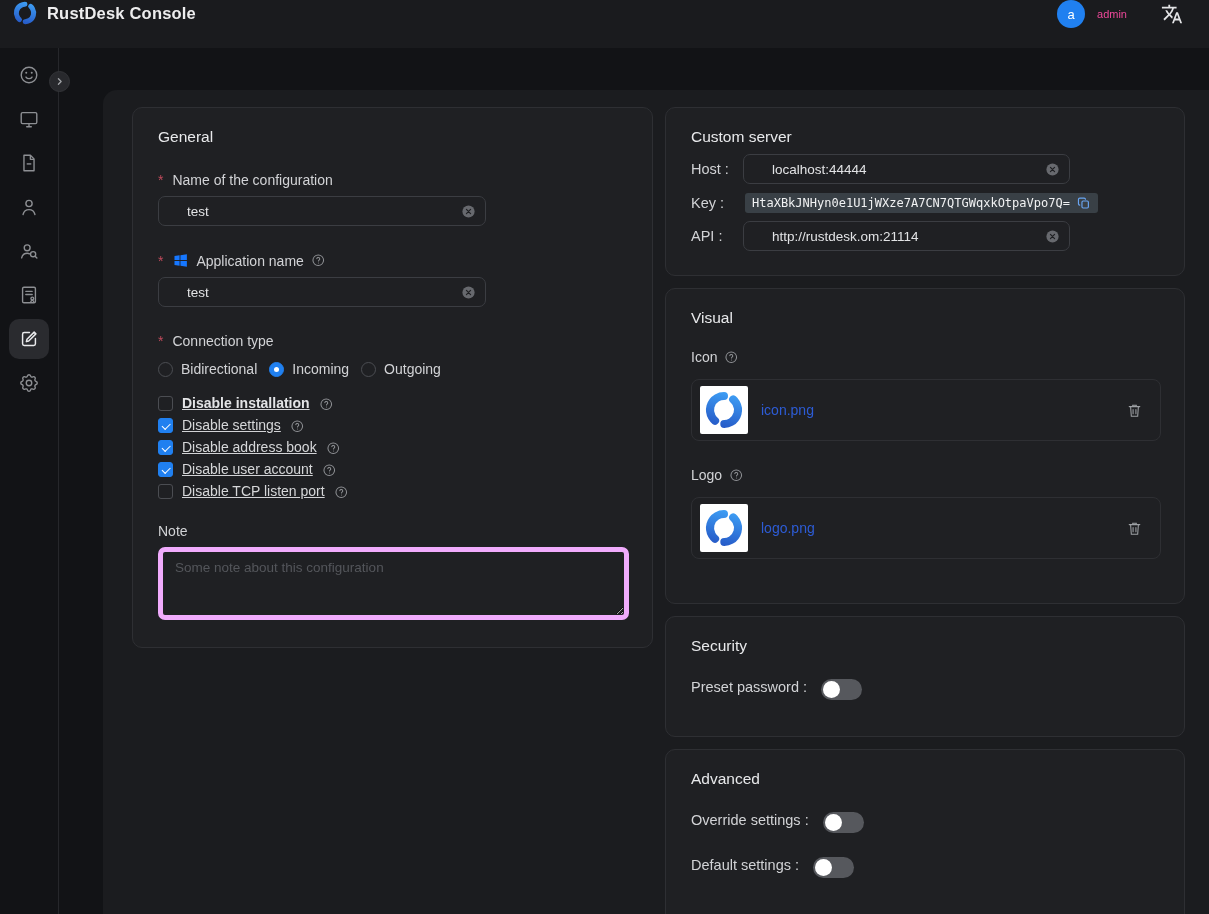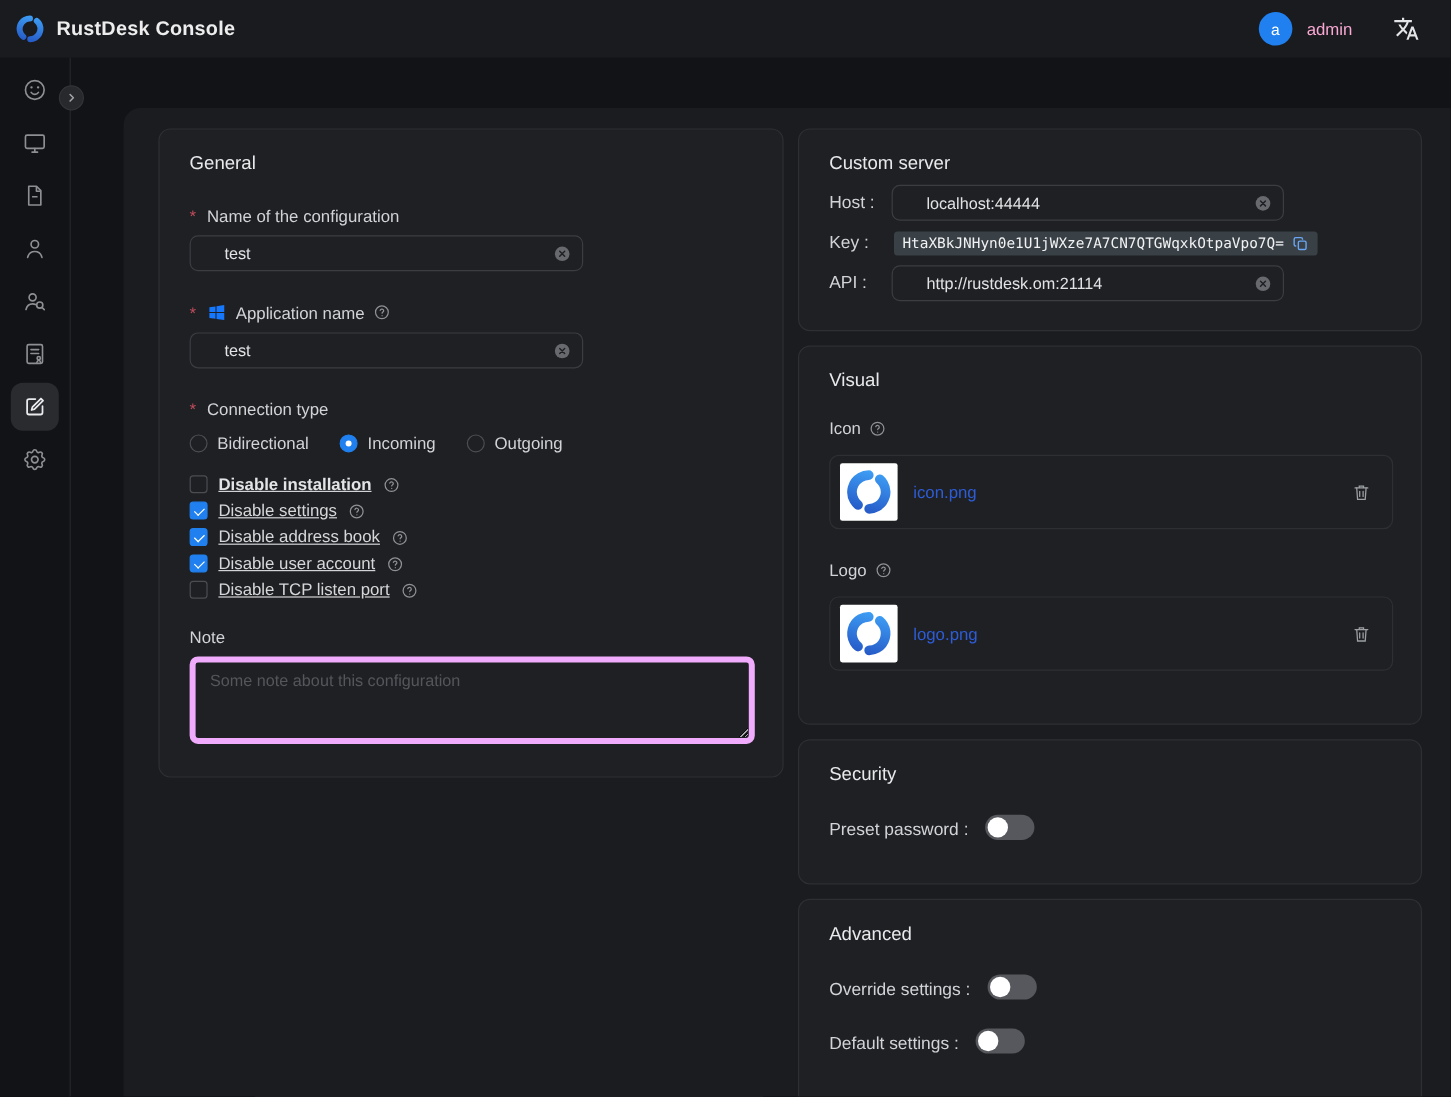--- a/index.html
+++ b/index.html
@@ -5,33 +5,33 @@
   html,body{margin:0;padding:0;background:#0e0f11;}
   *{box-sizing:border-box;}
   .app{
     position:relative;width:1209px;height:914px;overflow:hidden;
     background:#121316;
     font-family:"Liberation Sans","DejaVu Sans",sans-serif;
     color:#d2d3d6;font-size:14px;
   }
   
   .header{
-    height:48px;background:#1a1b1e;display:flex;align-items:center;
+    height:48px;background:#1a1b1e;display:flex;align-items:flex-start;
     justify-content:space-between;padding:0 26px 0 12px;
   }
   .brand{display:flex;align-items:center;gap:9px;}
   .brand svg{width:26px;height:26px;}
   .brand-title{font-size:16.5px;font-weight:700;color:#ededee;letter-spacing:.2px;}
   .header-right{display:flex;align-items:center;gap:34px;}
   .usermenu{display:flex;align-items:center;gap:12px;cursor:pointer;}
   .avatar{
     width:28px;height:28px;border-radius:50%;background:#2080f0;color:#fff;
     display:flex;align-items:center;justify-content:center;font-size:13px;
   }
-  .username{color:#f9a8d4;font-size:14px;}
+  .username{color:#ec4899;font-size:11px;}
   .translate-btn{width:22px;height:22px;color:#e3e4e6;cursor:pointer;}
   .translate-btn svg{width:22px;height:22px;}
   
   .shell{display:flex;height:866px;position:relative;}
   .sidebar{
     width:59px;flex:none;border-right:1px solid #26272b;
     padding-top:7px;display:flex;flex-direction:column;align-items:center;gap:4px;
   }
   .nav-item{
     width:40px;height:40px;border-radius:10px;display:flex;align-items:center;
@@ -70,21 +70,21 @@
     border:1px solid #3b3d42;border-radius:7px;background:#1f2023;
     display:flex;align-items:center;padding:0 30px 0 28px;
   }
   .input-wrap input{
     flex:1;background:transparent;border:none;outline:none;color:#e2e3e5;
     font-size:13.5px;font-family:inherit;padding:0;min-width:0;
   }
   .clear-btn{position:absolute;right:9px;width:15px;height:15px;cursor:pointer;display:flex;}
   .clear-btn svg{width:15px;height:15px;}
   input::placeholder,textarea::placeholder{color:#54565b;}
-  .radio-row{margin-top:12px;display:flex;align-items:flex-end;gap:26px;}
+  .radio-row{margin-top:12px;display:flex;align-items:flex-end;gap:12px;}
   .radio-item{display:flex;align-items:center;gap:8px;cursor:pointer;}
   .radio{width:15px;height:15px;border-radius:50%;border:1px solid #4b4d52;position:relative;flex:none;}
   .radio.checked{border-color:#2080f0;background:#2080f0;}
   .radio.checked::after{
     content:"";position:absolute;left:50%;top:50%;width:5px;height:5px;margin:-2.5px 0 0 -2.5px;
     border-radius:50%;background:#fff;
   }
   .section-label{margin-top:32px;font-size:14px;color:#d2d3d6;line-height:16px;}
   .checkgroup{margin-top:12px;}
   .checkrow{display:flex;align-items:flex-end;gap:9px;height:22px;cursor:pointer;text-decoration:underline;}
@@ -124,21 +124,21 @@
   .thumb{
     width:48px;height:48px;background:#fff;border-radius:2px;flex:none;
     display:flex;align-items:center;justify-content:center;
   }
   .thumb svg{width:42px;height:42px;}
   .file-link{margin-left:13px;color:#2d5cd6;font-size:14px;cursor:pointer;}
   .trash-btn{margin-left:auto;color:#9da0a4;cursor:pointer;display:flex;}
   .trash-btn svg{width:17px;height:17px;}
   .visual-card{padding-bottom:44px;}
   
-  .toggle-row{margin-top:24px;display:flex;align-items:flex-end;gap:14px;font-size:14.5px;color:#d2d3d6;}
+  .toggle-row{margin-top:24px;display:flex;align-items:flex-start;gap:14px;font-size:14.5px;color:#d2d3d6;}
   .switch{width:41px;height:21px;border-radius:11px;background:#56585d;position:relative;flex:none;cursor:pointer;}
   .switch .knob{position:absolute;left:2px;top:2px;width:17px;height:17px;border-radius:50%;background:#fff;}
   .security-card{padding-bottom:36px;}
   .advanced-card{height:240px;}
 </style>
 </head>
 <body>
 
 <svg width="0" height="0" style="position:absolute">
   <defs>

